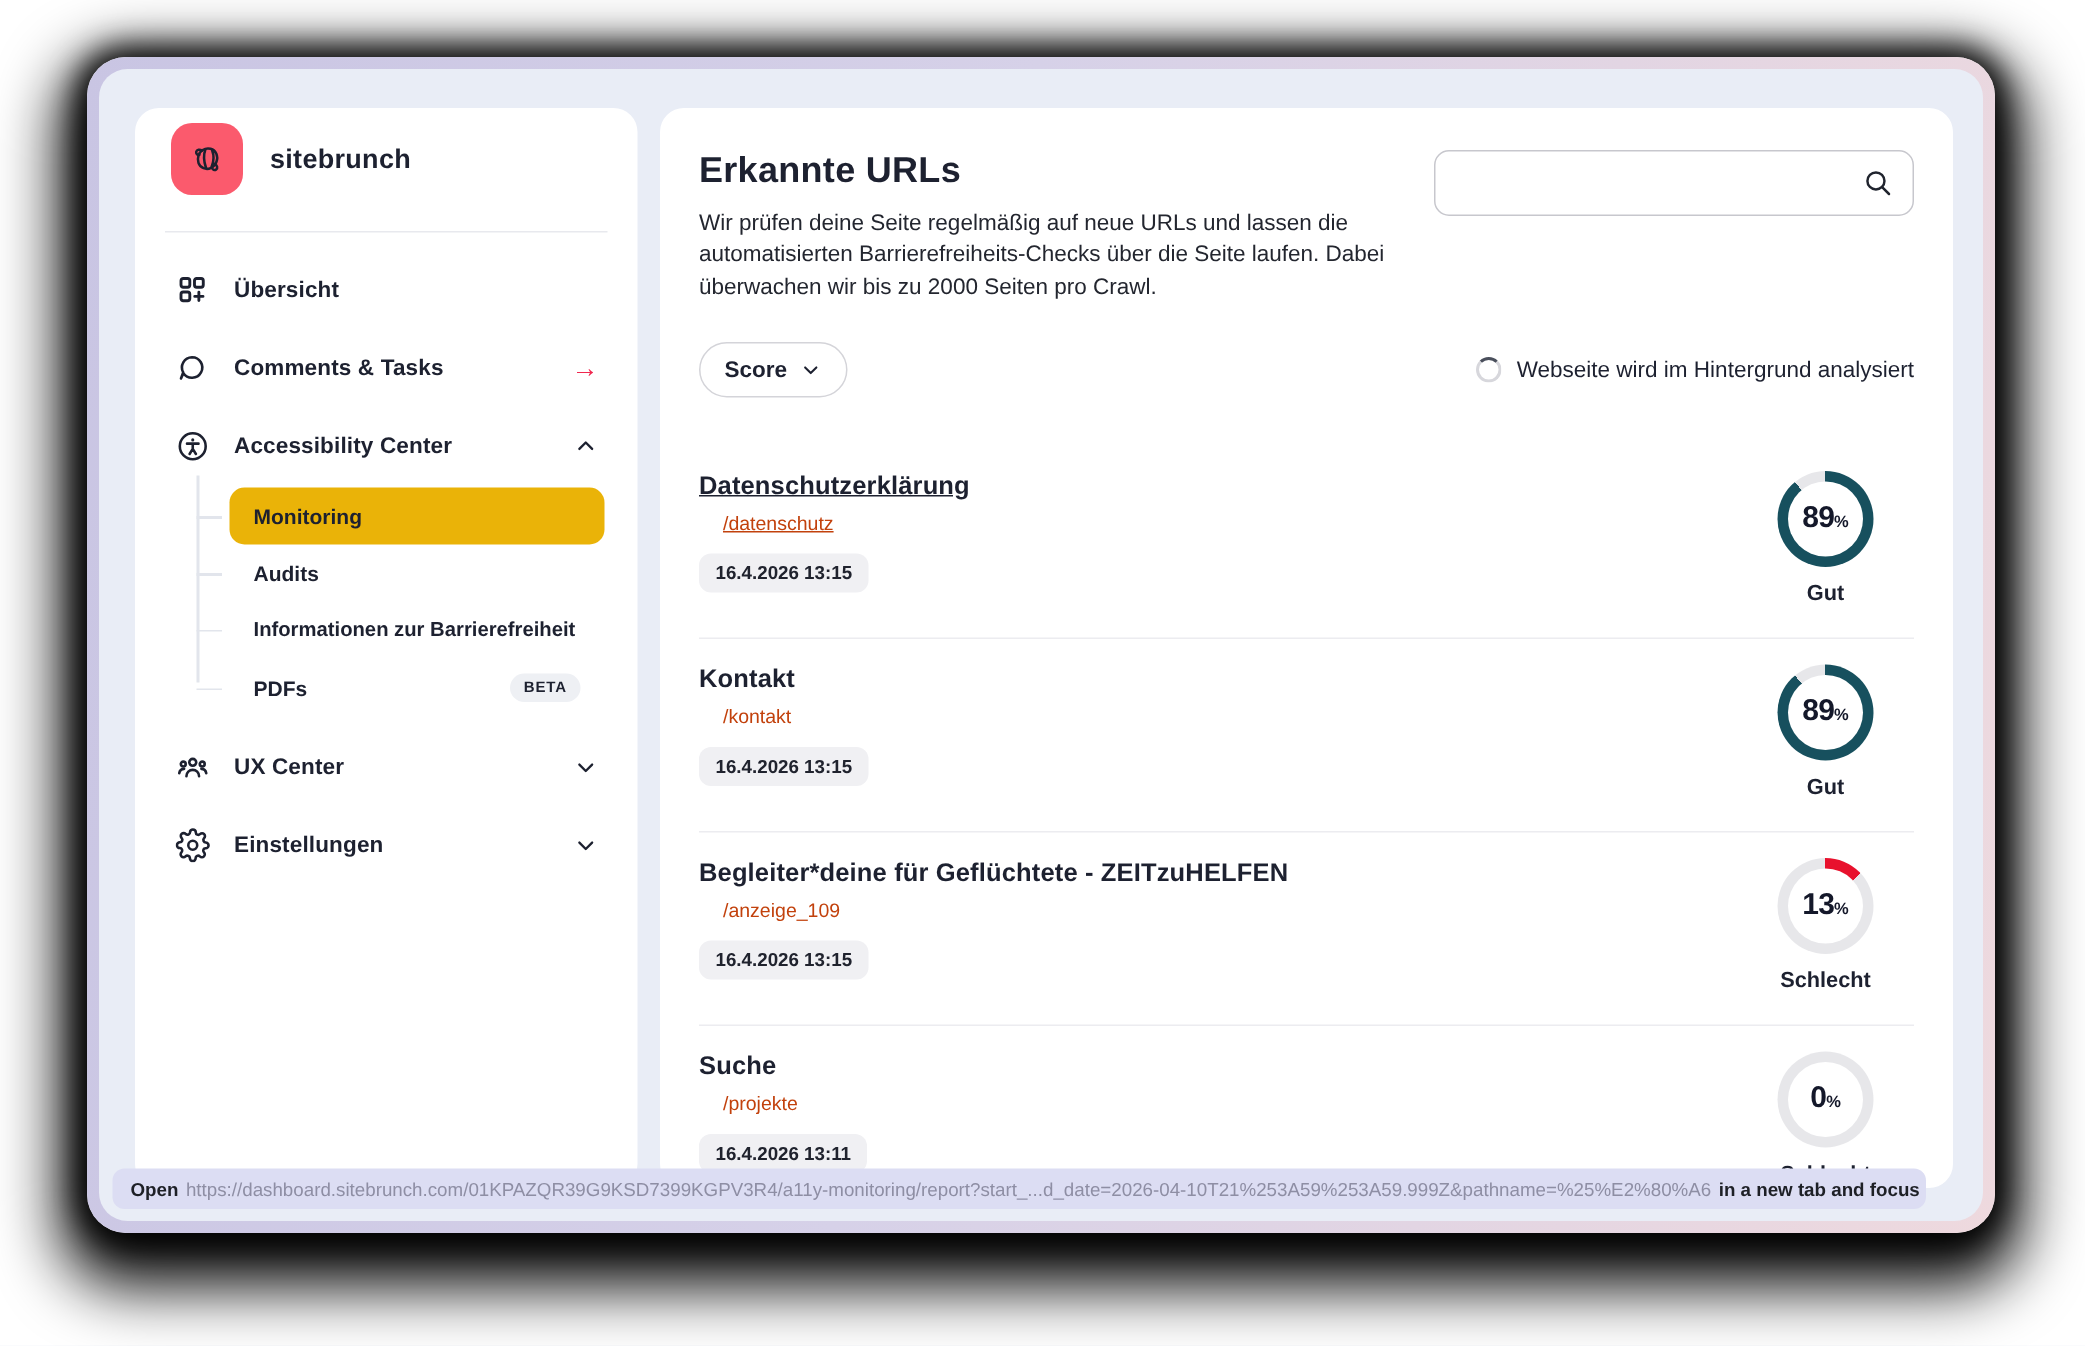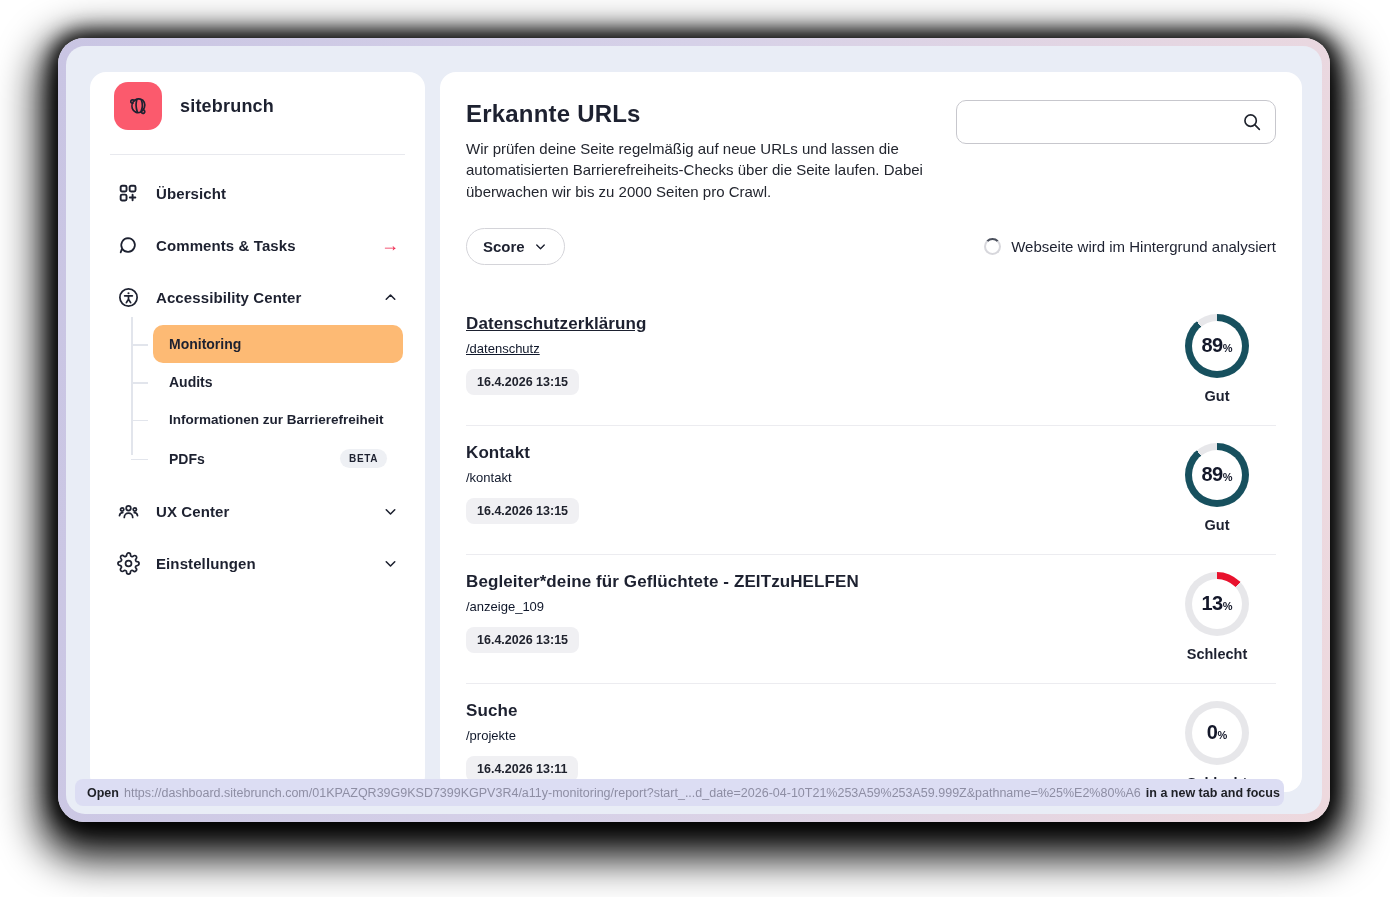--- a/index.html
+++ b/index.html
@@ -33,21 +33,21 @@
   .nav-arrow{ color:#f0284f; font-size:18px; font-weight:700; line-height:1; }
   .chev{ flex:none; display:flex; }
 
   .submenu{ position:relative; margin:2px 0 6px; }
   .submenu::before{ content:''; position:absolute; left:19px; top:-8px; bottom:24px;
     width:1.5px; background:#e2e5ec; }
   .subitem{ position:relative; margin-left:41px; padding:11px 16px; font-size:14px;
     font-weight:700; border-radius:10px; display:flex; align-items:center; cursor:pointer; }
   .subitem::before{ content:''; position:absolute; left:-22px; top:50%; width:17px;
     height:1.5px; background:#e2e5ec; }
-  .subitem.active{ background:#fdba74; }
+  .subitem.active{ background:#eab308; }
   .subitem.small{ font-size:13.5px; }
   .beta-badge{ margin-left:auto; background:#eef0f4; border-radius:999px;
     font-size:10px; font-weight:700; letter-spacing:.6px; padding:4px 9px; }
 
   
   .main{ flex:1; padding:28px 26px 0; position:relative; display:flex; flex-direction:column; }
   .main-header{ display:flex; justify-content:space-between; align-items:flex-start; }
   .page-title{ font-size:24px; font-weight:700; letter-spacing:.2px; }
   .page-desc{ margin-top:10px; width:478px; font-size:15px; line-height:1.42; color:#23262f; }
   .search-wrap{ position:relative; width:320px; }
@@ -64,21 +64,21 @@
   .spinner{ width:17px; height:17px; border-radius:50%; border:2.5px solid #d7d7dc;
     border-top-color:#4a4f5c; animation:spin 1s linear infinite; }
   @keyframes spin{ to{ transform:rotate(360deg);} }
   .bg-status .txt{ font-size:15px; font-weight:500; }
 
   .url-list{ margin-top:32px; }
   .url-row{ display:flex; justify-content:space-between; align-items:flex-start;
     padding:17px 2px 21px 0; border-bottom:1px solid #ececf0; }
   .url-row:last-child{ border-bottom:none; }
   .row-info .title{ font-size:17px; font-weight:700; letter-spacing:.1px; cursor:pointer; }
-  .row-info .path{ margin-top:7px; font-size:13px; color:#0f172a; cursor:pointer; }
+  .row-info .path{ margin-top:7px; font-size:13px; color:#c2410c; cursor:pointer;margin-left:16px; }
   .row-info .date-badge{ display:inline-block; margin-top:13px; background:#f0f0f3;
     border-radius:8px; padding:6px 11px; font-size:12.5px; font-weight:600; color:#20232e; }
   .hovered .title, .hovered .path{ text-decoration:underline; }
 
   .score-col{ width:82px; flex:none; text-align:center; margin-right:16px; }
   .ring{ position:relative; width:64px; height:64px; border-radius:50%; margin:0 auto; }
   .ring-center{ position:absolute; inset:7px; background:#fff; border-radius:50%;
     display:flex; align-items:center; justify-content:center; }
   .ring-center .val{ font-size:20px; font-weight:800; color:#14182a; letter-spacing:-.5px; }
   .ring-center .pct{ font-size:11px; font-weight:800; color:#14182a; margin-top:5px; }

